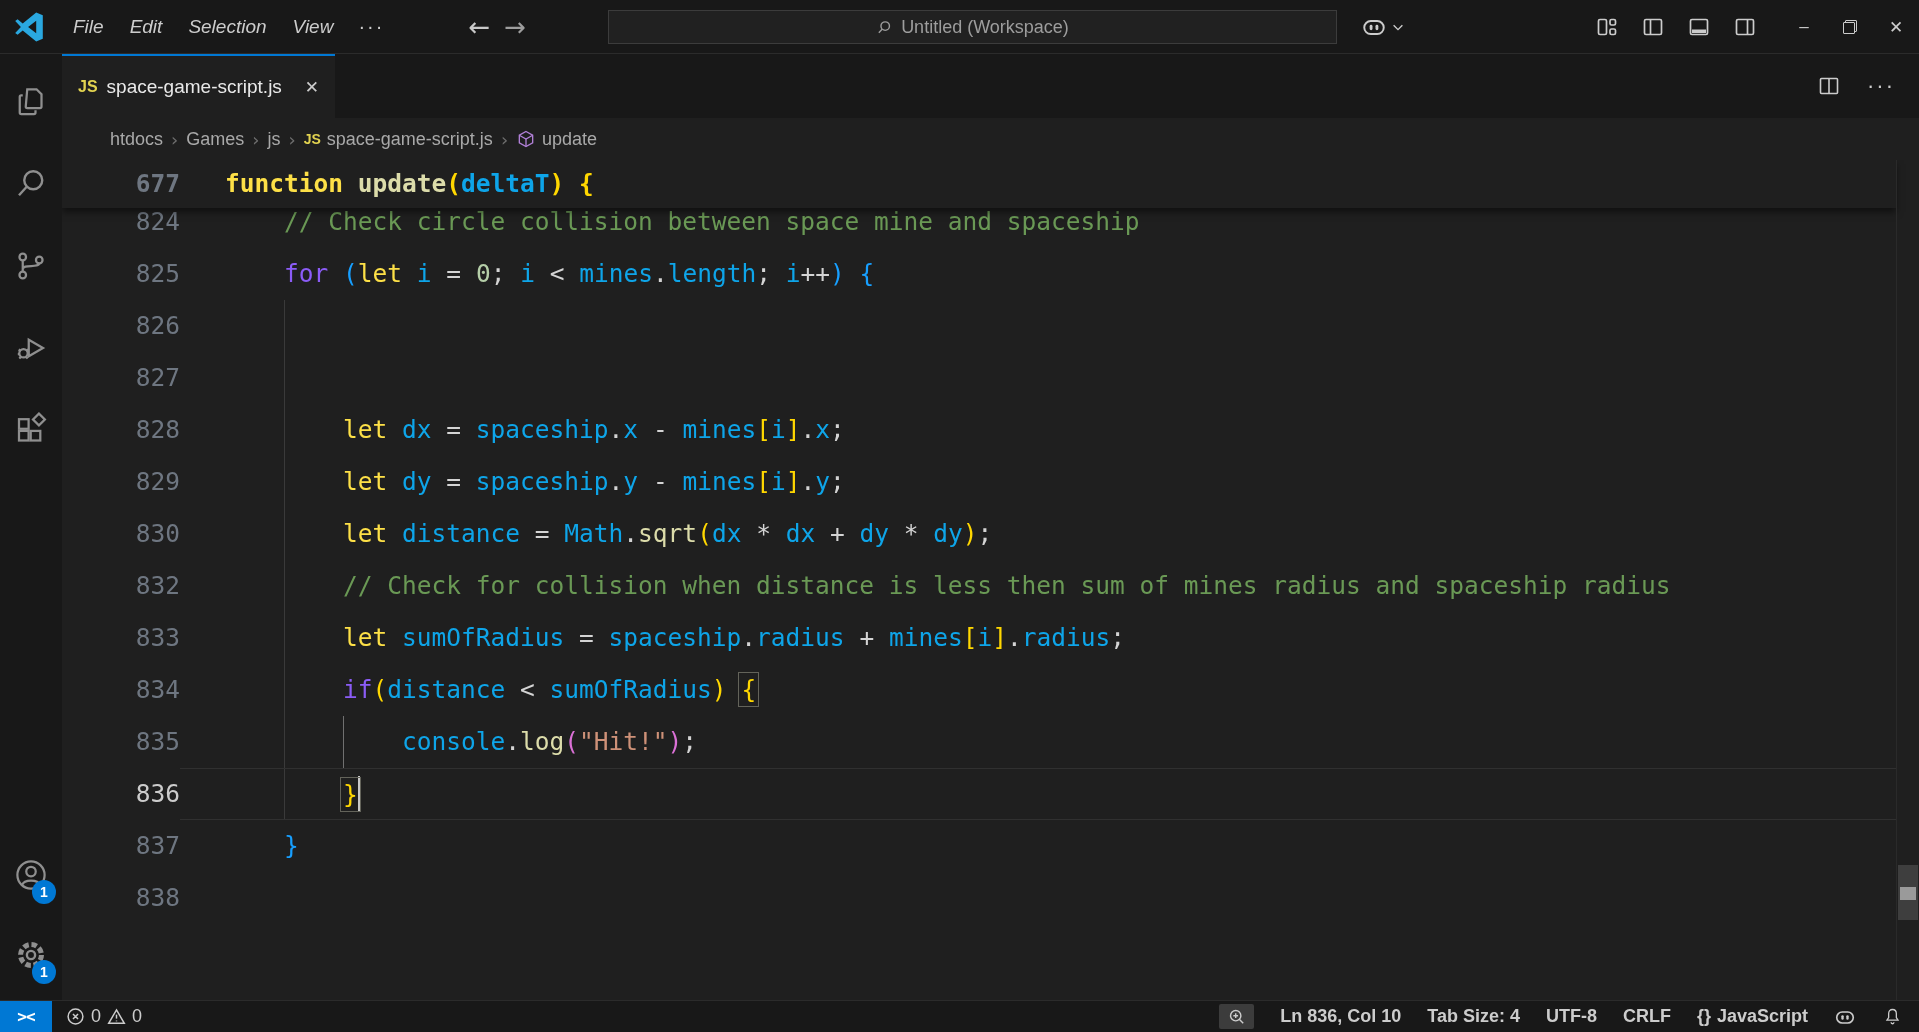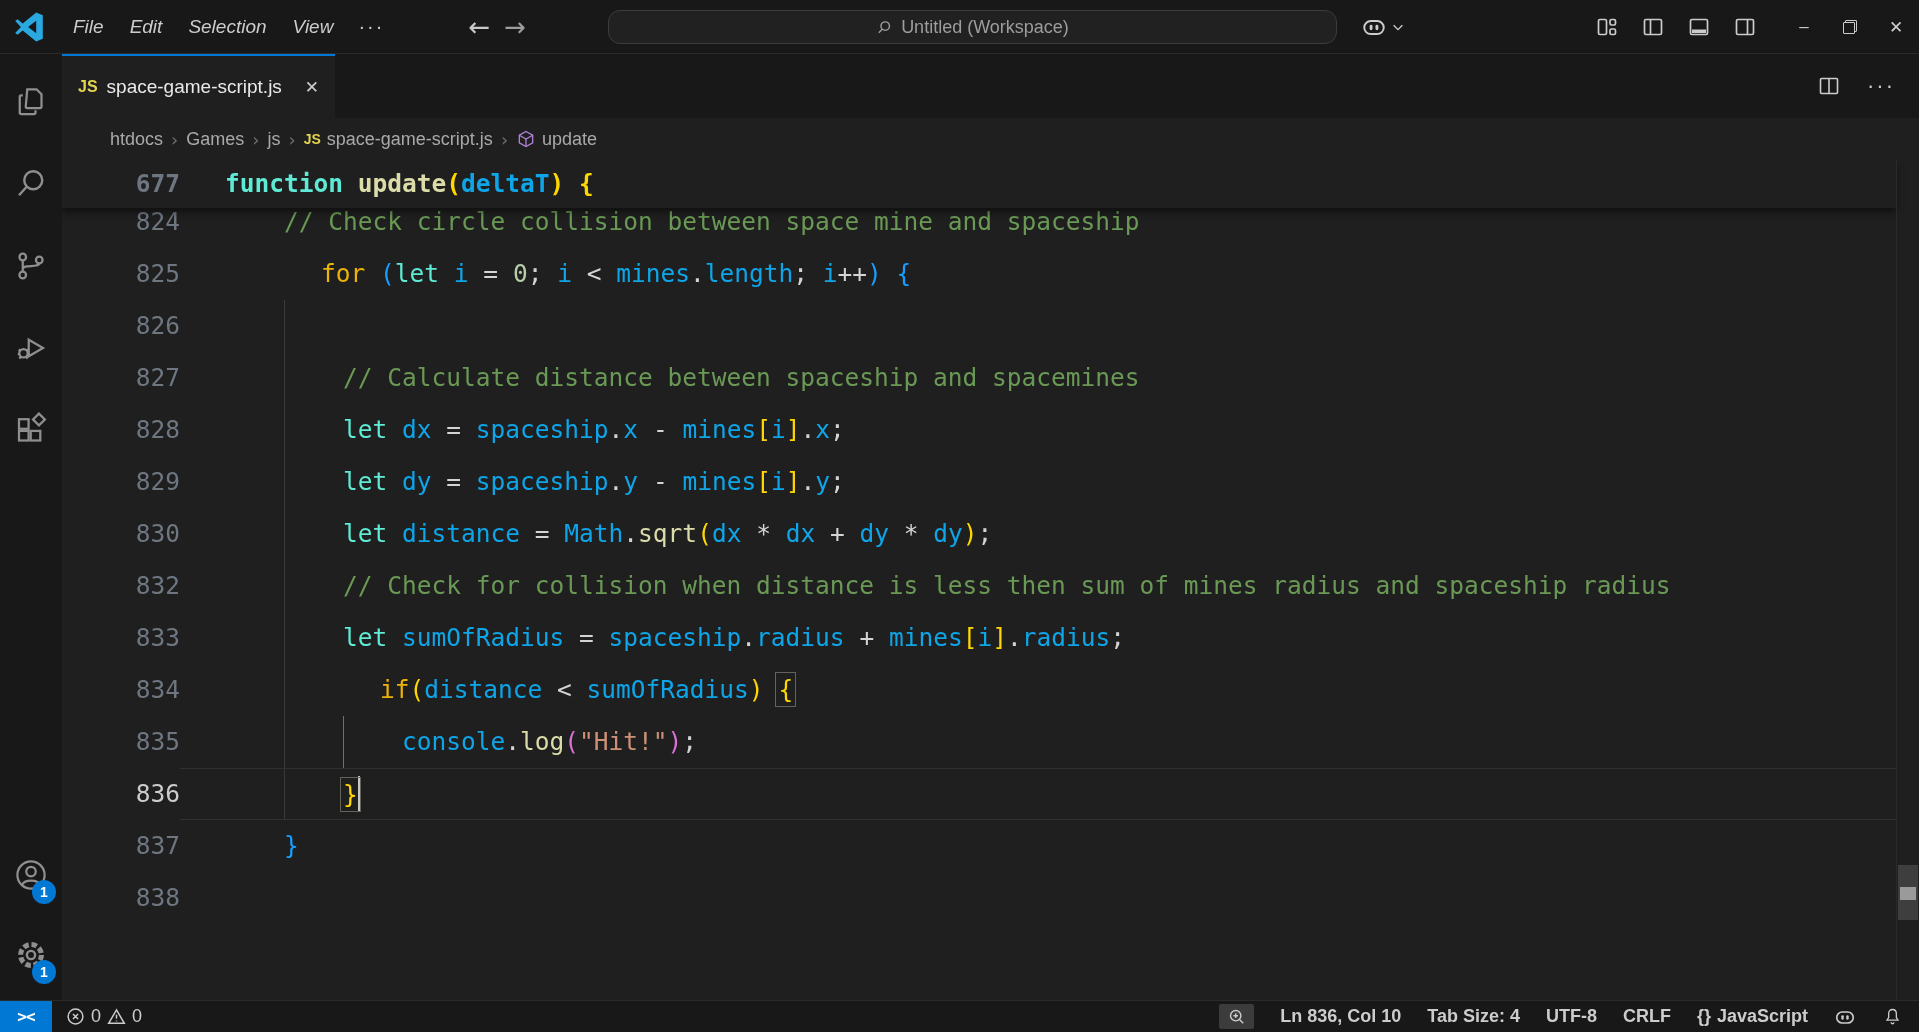--- a/index.html
+++ b/index.html
@@ -10,21 +10,21 @@
   .titlebar { position:absolute; top:0; left:0; right:0; height:54px; background:#181818;
               border-bottom:1px solid #2b2b2b; display:flex; align-items:center; z-index:50; }
   .vscode-logo { width:30px; height:30px; margin:0 16px 0 14px; flex:0 0 auto; }
   .menu-item { font-size:19px; color:#cccccc; padding:6px 13px; border-radius:6px; cursor:default;font-style:italic; }
   .menu-ellipsis { font-size:20px; letter-spacing:2px; padding:6px 12px; color:#cccccc; }
   .nav-arrows { display:flex; align-items:center; gap:14px; margin-left:72px; }
   .nav-arrow { font-family:"DejaVu Sans", sans-serif; font-size:26px; line-height:26px; }
   .nav-back { color:#c8c8c8; }
   .nav-fwd { color:#9d9d9d; }
   .command-center { position:absolute; left:608px; top:10px; width:729px; height:34px;
-                    background:#212121; border:1px solid #3c3c3c; border-radius:12px;
+                    background:#212121; border:1px solid #3c3c3c; border-radius:0;
                     display:flex; align-items:center; justify-content:center; gap:8px;
                     color:#9d9d9d; font-size:18px; }
   .tb-right { position:absolute; right:0; top:0; height:54px; display:flex; align-items:center; }
   .copilot-wrap { display:flex; align-items:center; gap:4px; margin-right:190px; }
   .layout-icons { display:flex; align-items:center; gap:22px; margin-right:24px; }
   .win-controls { display:flex; height:54px; }
   .win-btn { width:46px; height:54px; display:flex; align-items:center; justify-content:center; font-size:17px; color:#cccccc; }
   .restore-glyph { position:relative; width:14px; height:14px; }
   .restore-glyph::before { content:""; position:absolute; right:0; top:0; width:10px; height:10px; border:1.4px solid #cccccc; border-radius:1px; }
   .restore-glyph::after  { content:""; position:absolute; left:0; bottom:0; width:10px; height:10px; border:1.4px solid #cccccc; border-radius:1px; background:#181818; }
@@ -61,21 +61,21 @@
   .ct { position:relative; flex:1; padding-left:45px; white-space:pre; }
   .crow.active .ct { border-top:1px solid #303030; border-bottom:1px solid #303030; }
   .guide { position:absolute; top:0; bottom:0; width:1px; background:#3a3a3a; }
   .guide.agd { background:#707070; }
 
   .sticky { position:absolute; top:0; left:0; right:23px; height:48px; background:#1f1f1f;
             box-shadow:0 4px 7px rgba(0,0,0,0.5); z-index:6; }
   .sticky .crow { height:48px; line-height:48px;font-weight:bold; }
   .code-lines { position:absolute; top:36px; left:0; right:23px; bottom:0; z-index:1; }
 
-  .tk-kw { color:#5eead4; } .tk-ctrl { color:#eab308;margin-left:37px; } .tk-var { color:#0ea5e9; }
+  .tk-kw { color:#fde047; } .tk-ctrl { color:#8b5cf6; } .tk-var { color:#0ea5e9; }
   .tk-fn { color:#DCDCAA; } .tk-num { color:#B5CEA8; } .tk-str { color:#CE9178; }
   .tk-com { color:#6A9955; } .tk-pun { color:#D4D4D4; }
   .tk-b1 { color:#FFD700; } .tk-b2 { color:#DA70D6; } .tk-b3 { color:#179FFF; }
   .tk-bm { color:#FFD700; outline:1px solid #63635a; outline-offset:2px; }
   .cursor { display:inline-block; width:2px; height:36px; background:#c8c8c8; vertical-align:-9px; }
 
   .v-scrollbar { position:absolute; top:0; right:0; bottom:0; width:23px; border-left:1px solid #2a2a2a; z-index:7; }
   .v-thumb { position:absolute; left:1px; right:1px; top:705px; height:55px; background:rgba(121,121,121,0.35); }
   .v-marker { position:absolute; left:3px; right:3px; top:727px; height:13px; background:#9a9a9a; }
 
@@ -253,21 +253,21 @@
         <div class="crow">
           <div class="ln">825</div>
           <div class="ct"><span class="tk-pun">    </span><span class="tk-ctrl">for</span><span class="tk-pun"> </span><span class="tk-b3">(</span><span class="tk-kw">let</span><span class="tk-pun"> </span><span class="tk-var">i</span><span class="tk-pun"> = </span><span class="tk-num">0</span><span class="tk-pun">; </span><span class="tk-var">i</span><span class="tk-pun"> &lt; </span><span class="tk-var">mines</span><span class="tk-pun">.</span><span class="tk-var">length</span><span class="tk-pun">; </span><span class="tk-var">i</span><span class="tk-pun">++</span><span class="tk-b3">)</span><span class="tk-pun"> </span><span class="tk-b3">{</span></div>
         </div>
         <div class="crow">
           <div class="ln">826</div>
           <div class="ct"><span class="guide" style="left: calc(4ch + 45px);"></span></div>
         </div>
         <div class="crow">
           <div class="ln">827</div>
-          <div class="ct"><span class="guide" style="left: calc(4ch + 45px);"></span><span class="tk-com">        // Calculate distance between spaceship and spacemines</span></div>
+          <div class="ct"><span class="guide" style="left: calc(4ch + 45px);"></span></div>
         </div>
         <div class="crow">
           <div class="ln">828</div>
           <div class="ct"><span class="guide" style="left: calc(4ch + 45px);"></span><span class="tk-pun">        </span><span class="tk-kw">let</span><span class="tk-pun"> </span><span class="tk-var">dx</span><span class="tk-pun"> = </span><span class="tk-var">spaceship</span><span class="tk-pun">.</span><span class="tk-var">x</span><span class="tk-pun"> - </span><span class="tk-var">mines</span><span class="tk-b1">[</span><span class="tk-var">i</span><span class="tk-b1">]</span><span class="tk-pun">.</span><span class="tk-var">x</span><span class="tk-pun">;</span></div>
         </div>
         <div class="crow">
           <div class="ln">829</div>
           <div class="ct"><span class="guide" style="left: calc(4ch + 45px);"></span><span class="tk-pun">        </span><span class="tk-kw">let</span><span class="tk-pun"> </span><span class="tk-var">dy</span><span class="tk-pun"> = </span><span class="tk-var">spaceship</span><span class="tk-pun">.</span><span class="tk-var">y</span><span class="tk-pun"> - </span><span class="tk-var">mines</span><span class="tk-b1">[</span><span class="tk-var">i</span><span class="tk-b1">]</span><span class="tk-pun">.</span><span class="tk-var">y</span><span class="tk-pun">;</span></div>
         </div>
         <div class="crow">

